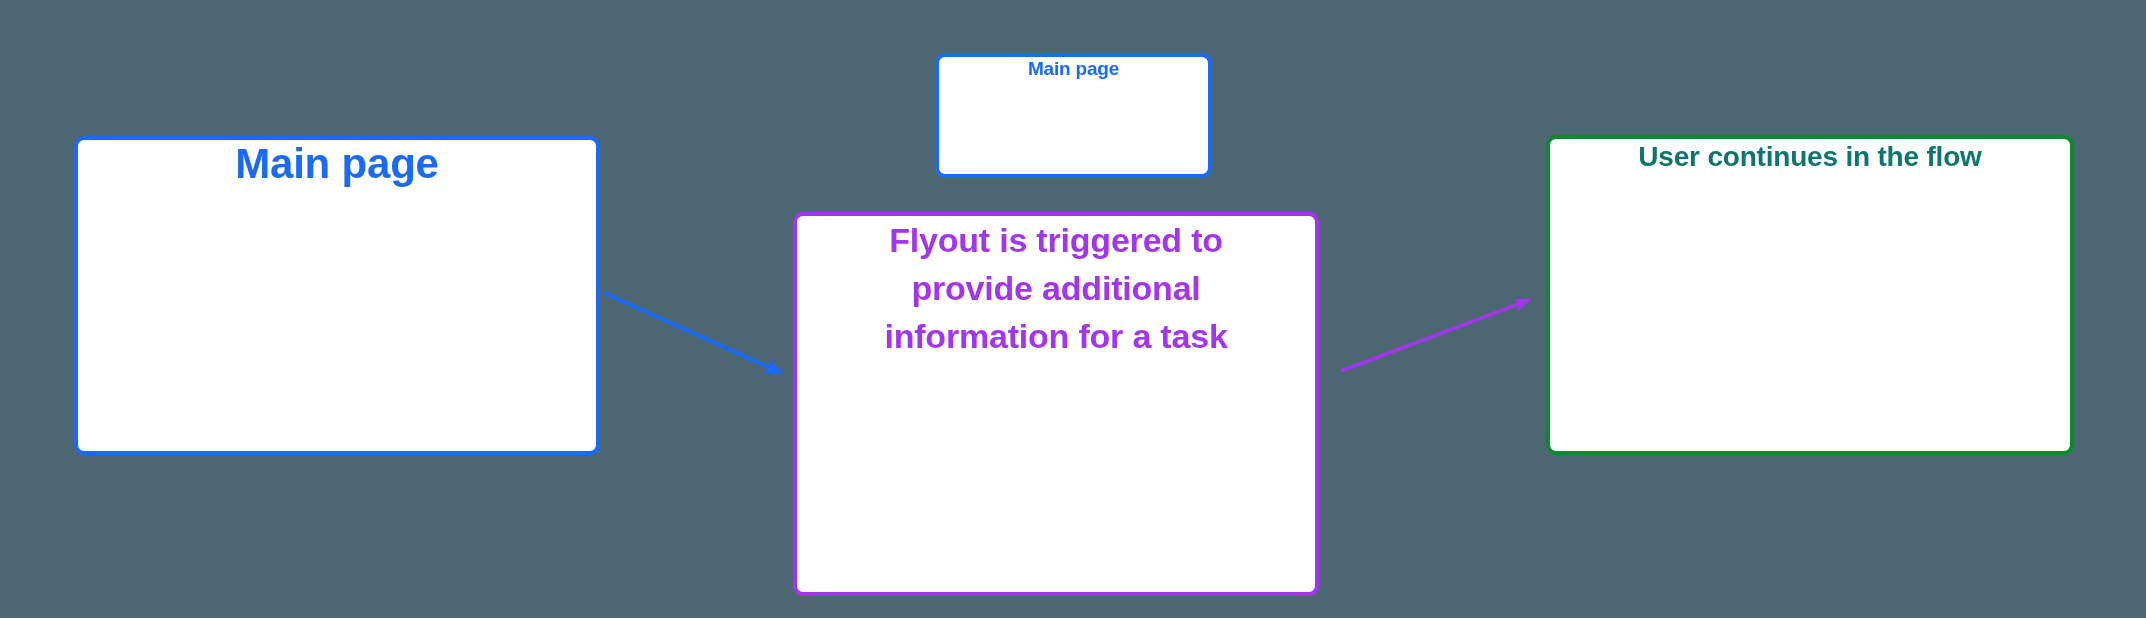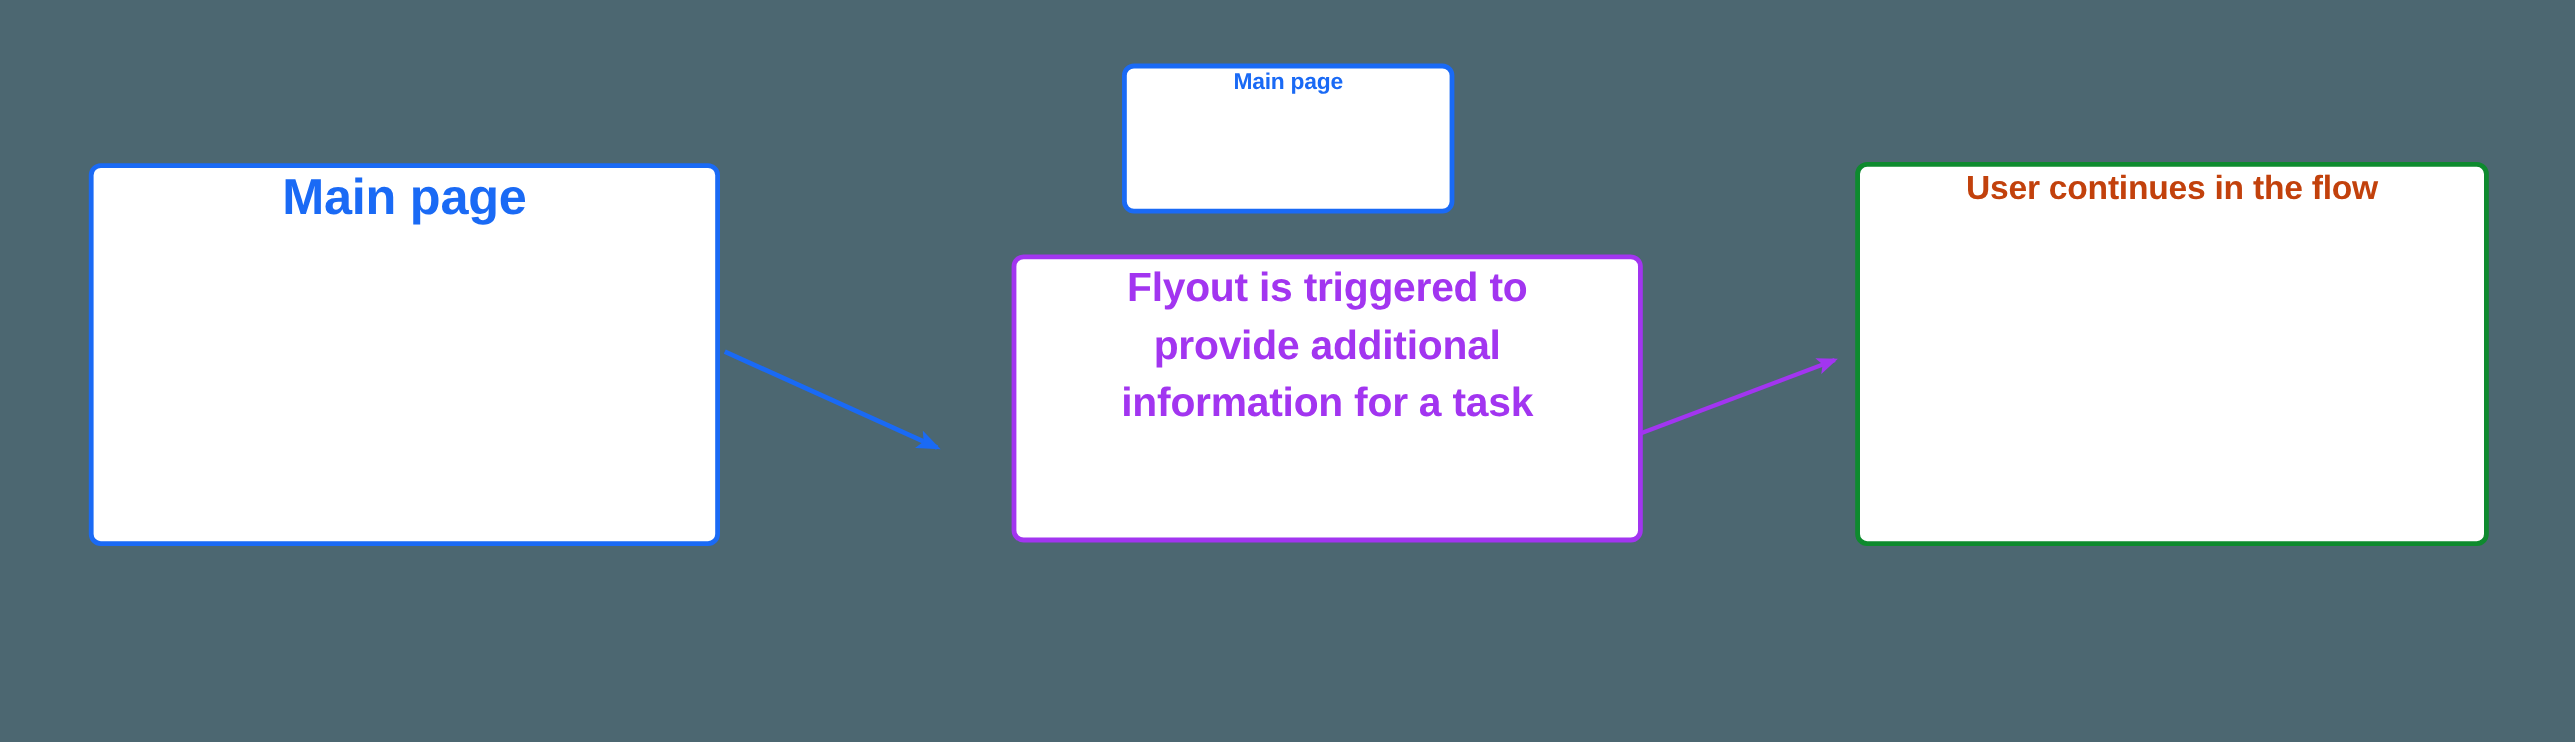--- a/index.html
+++ b/index.html
@@ -51,43 +51,43 @@
     width: 277px;
     height: 125px;
     border-color: #1a6af5;
     color: #1a6af5;
     font-size: 19px;
     line-height: 24px;
   }
 
   
   #node-flyout {
-    left: 843px;
+    left: 793px;
     top: 212px;
     width: 526px;
-    height: 240px;
+    height: 384px;
     border-color: #a235f0;
     color: #a235f0;
     font-size: 34px;
     line-height: 48px;
     padding: 0 18px;
   }
   #node-flyout .flyout-text {
     display: block;
     max-width: 420px;
   }
 
   
   #node-user-continues {
     left: 1546px;
     top: 135px;
     width: 528px;
     height: 320px;
     border-color: #0e8a2e;
-    color: #c2410c;
+    color: #0f766e;
     font-size: 28px;
     line-height: 36px;
   }
 
   
   #connectors {
     position: absolute;
     left: 0;
     top: 0;
     width: 2146px;

